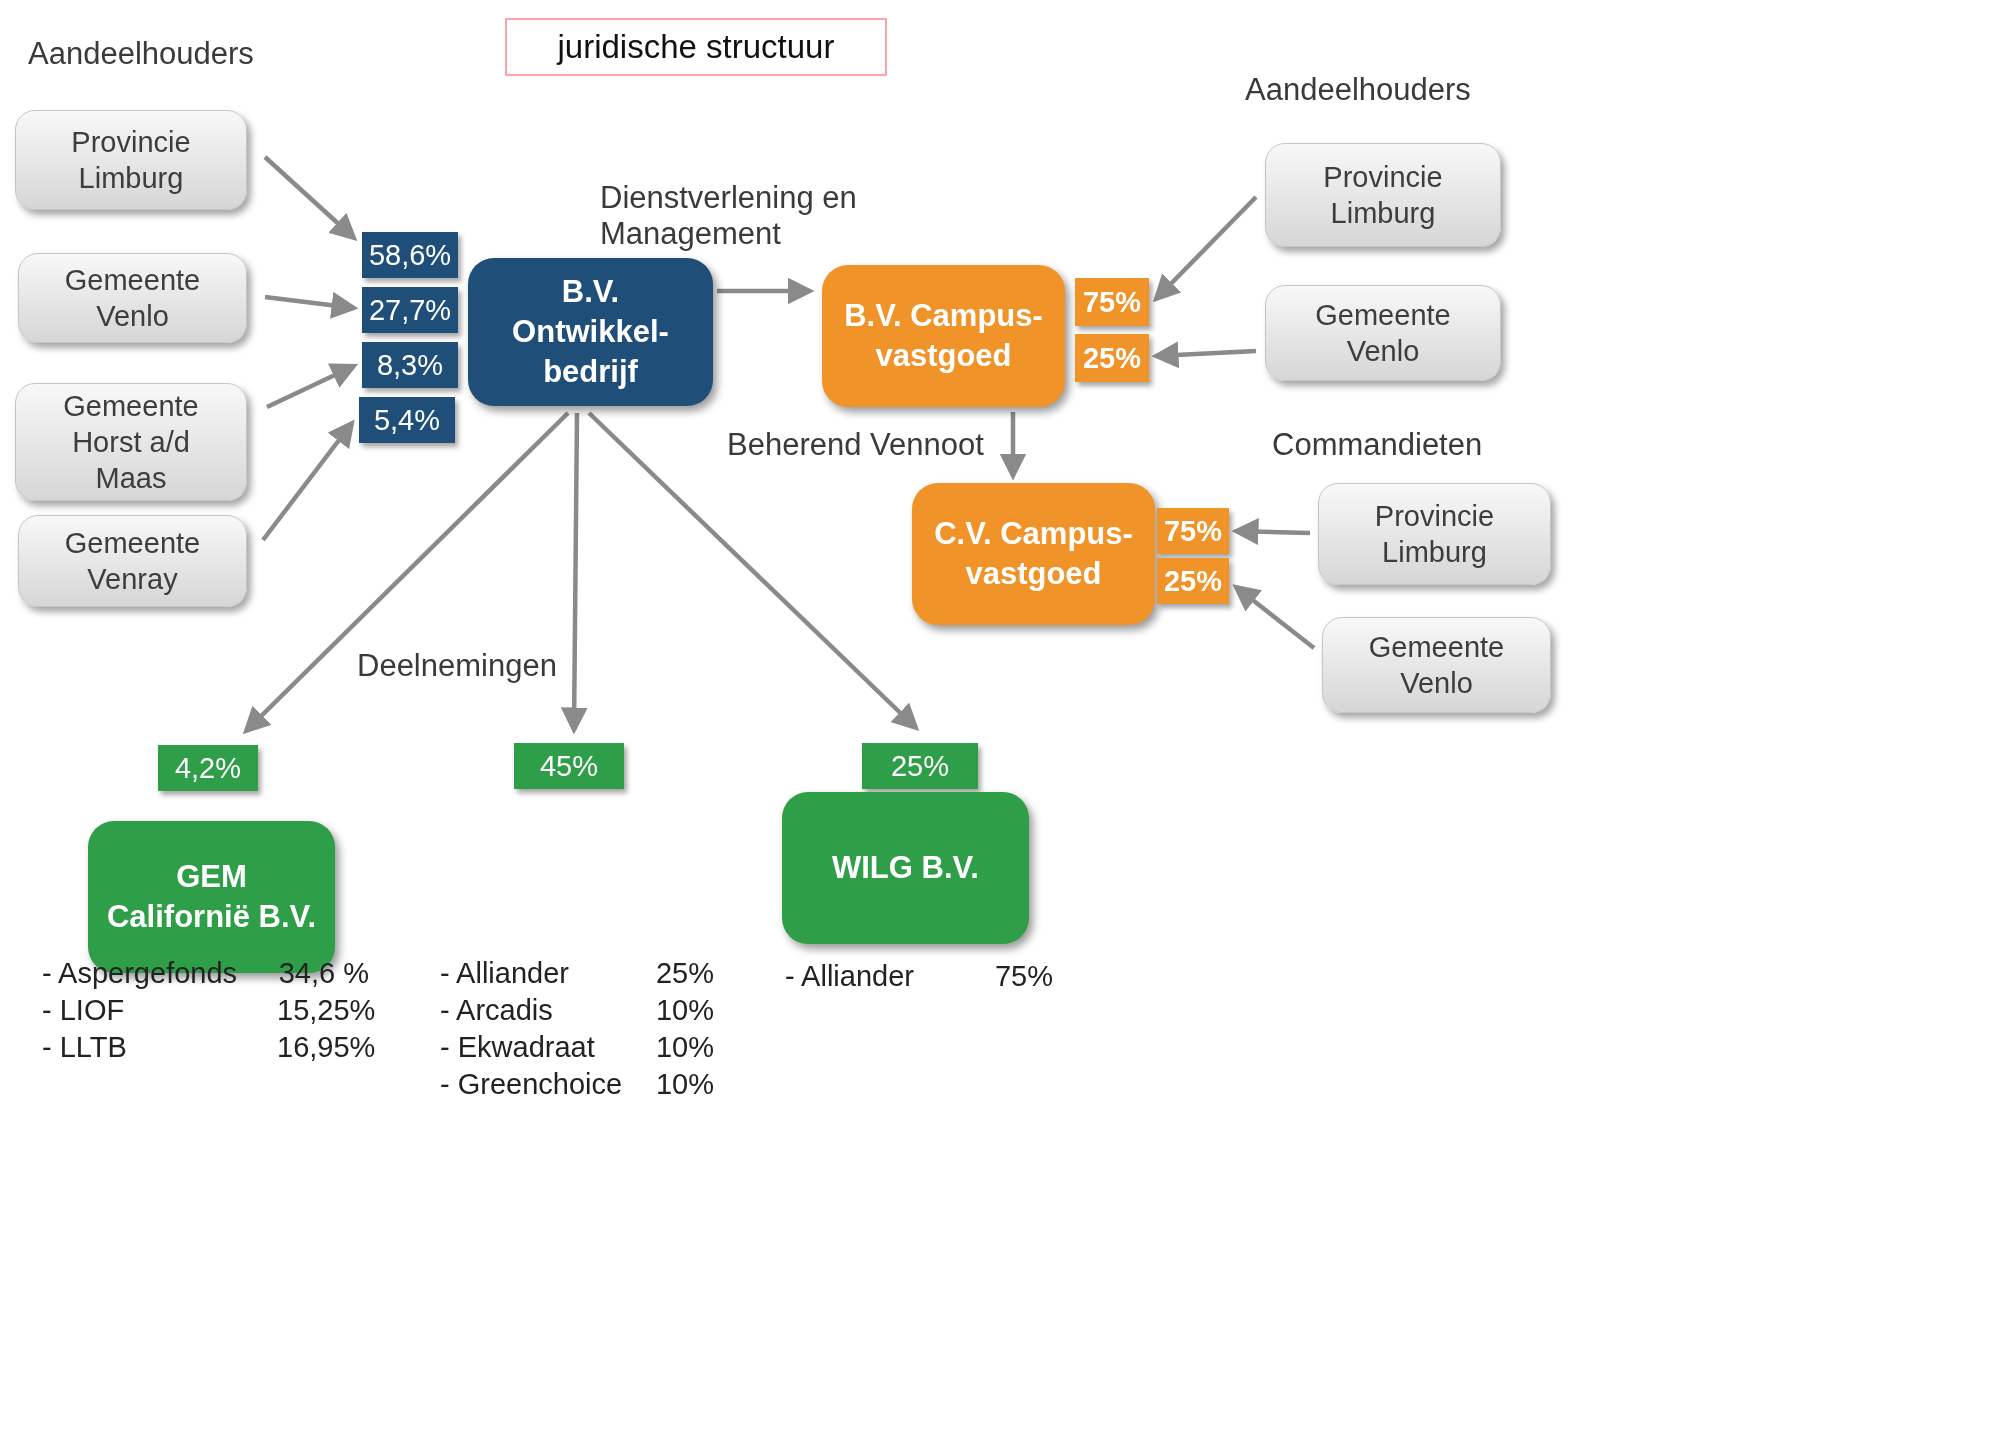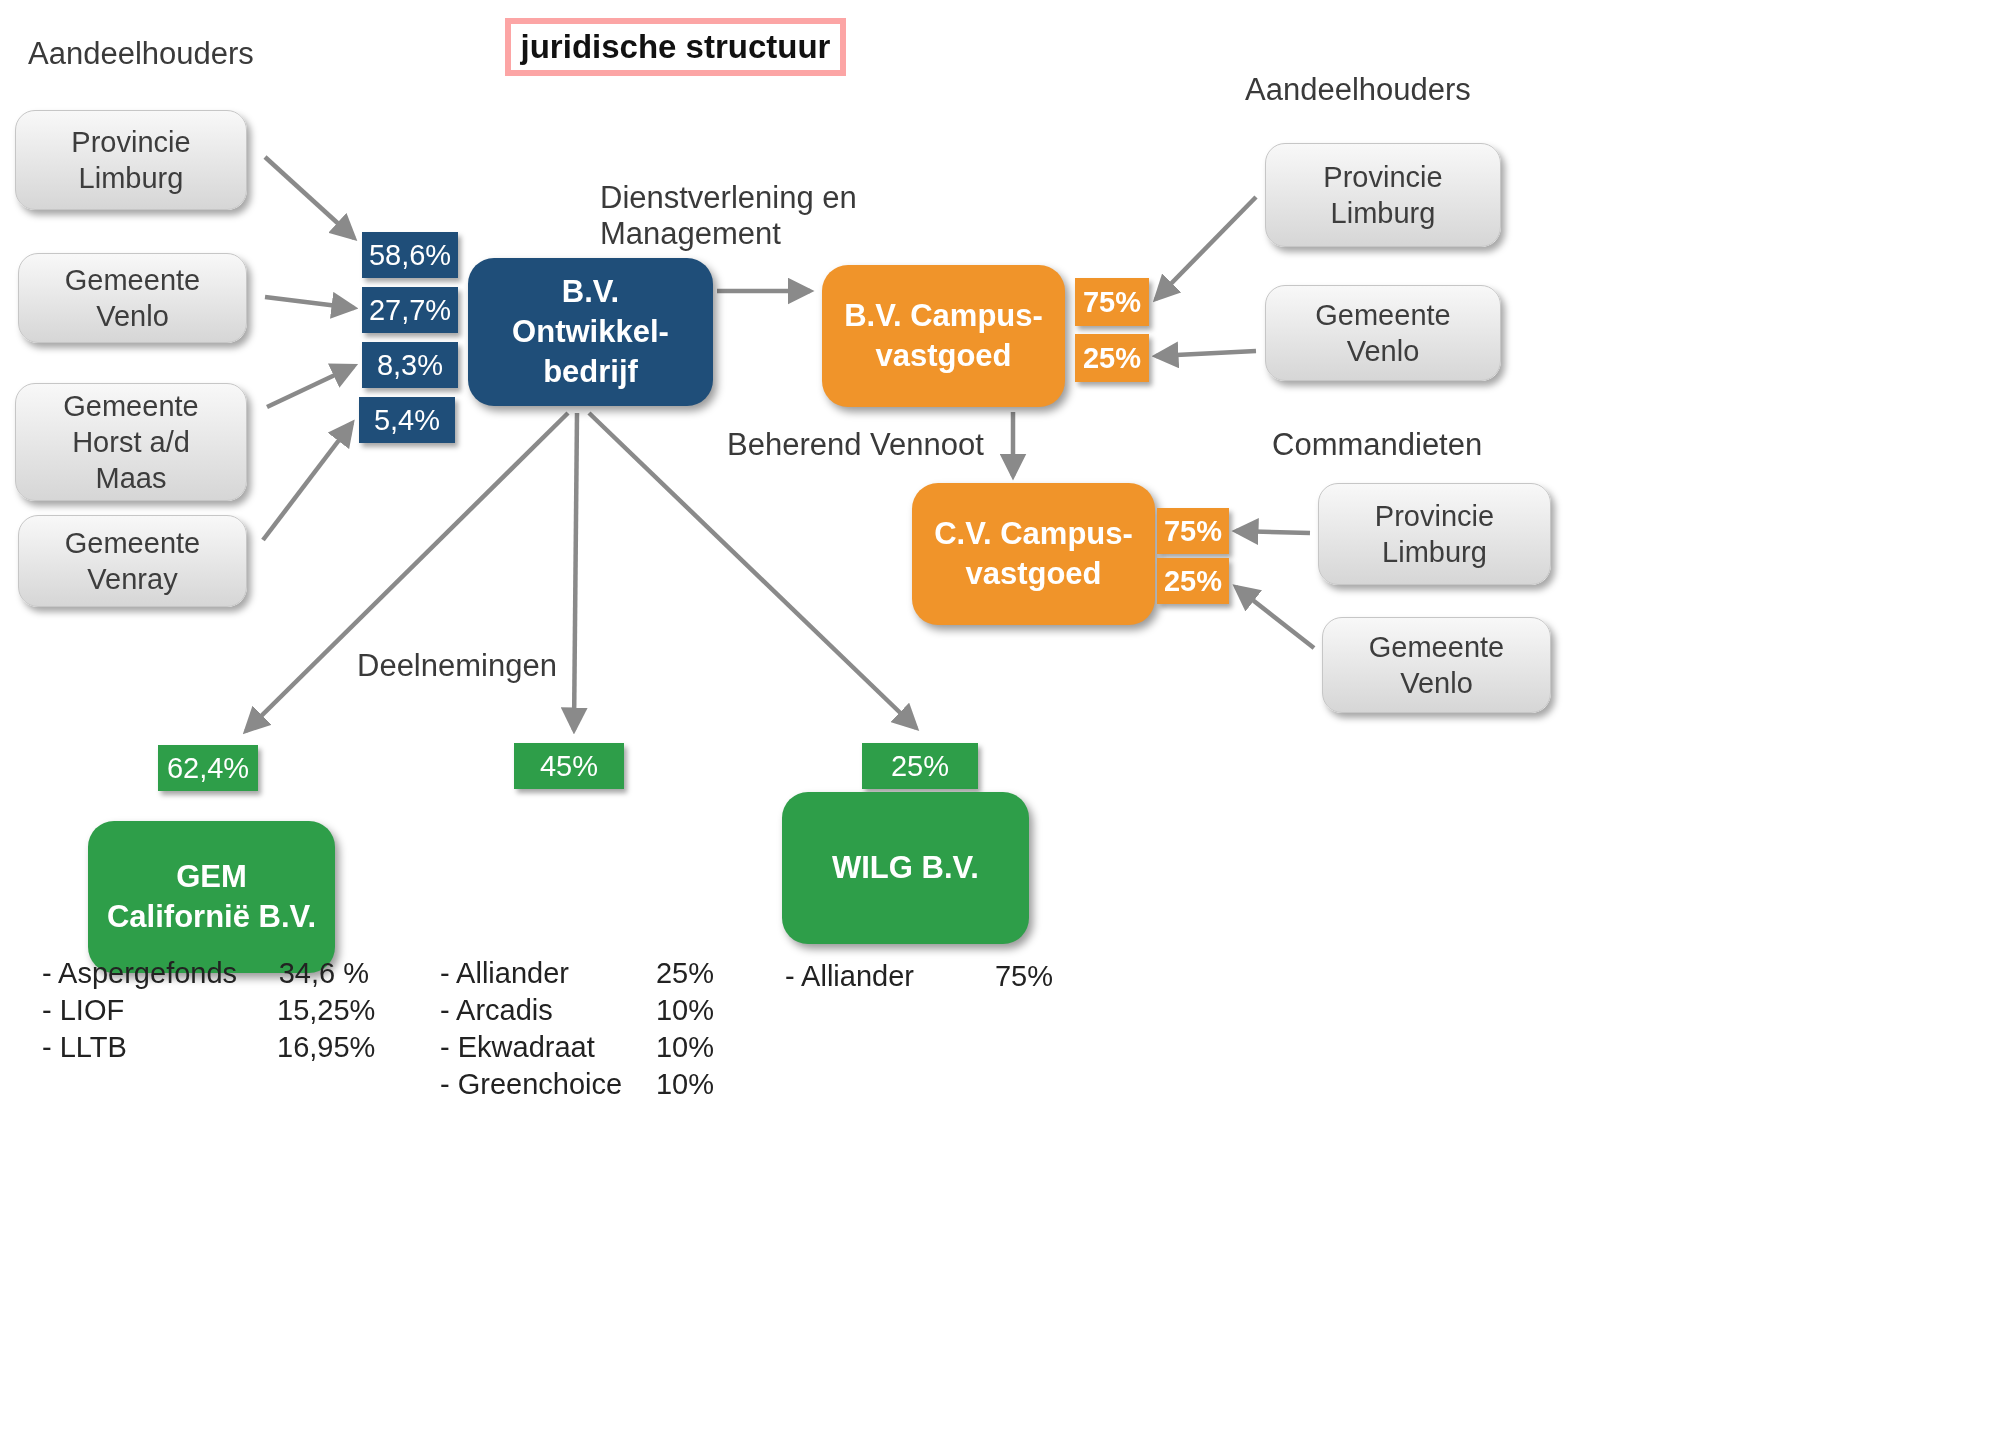--- a/index.html
+++ b/index.html
@@ -5,23 +5,23 @@
   :root{
     --blue:#1F4E79; --orange:#F0942A; --green:#2E9E49; --arrow:#8A8A8A;
   }
   *{margin:0;padding:0;box-sizing:border-box;}
   body{background:#ffffff;font-family:"Liberation Sans", sans-serif;}
   .canvas{position:relative;width:2000px;height:1442px;background:#ffffff;overflow:hidden;}
   .arrows{position:absolute;left:0;top:0;z-index:1;pointer-events:none;}
   .arrows line{stroke:var(--arrow);stroke-width:4.5;}
   .arrows marker path{fill:var(--arrow);}
 
-  .title-box{position:absolute;left:505px;top:18px;width:341px;height:58px;
-    border:6px solid #fca5a5;background:#fff;display:flex;align-items:center;justify-content:center;
-    font-size:33px;font-weight:bold;color:#111;z-index:3;}
+  .title-box{position:absolute;left:505px;top:18px;width:382px;height:58px;
+    border:2px solid #fca5a5;background:#fff;display:flex;align-items:center;justify-content:center;
+    font-size:33px;font-weight:normal;color:#111;z-index:3;}
 
   .plain-label{position:absolute;font-size:31px;color:#3a3a3a;white-space:pre-line;z-index:3;}
   .centered{}
 
   .gray-box{position:absolute;background:linear-gradient(#f8f8f8,#d6d6d6);
     border:1px solid #c6c6c6;border-radius:20px;box-shadow:4px 5px 7px rgba(0,0,0,0.35);
     display:flex;align-items:center;justify-content:center;text-align:center;
     font-size:29px;color:#3d3d3d;white-space:pre-line;line-height:1.25;z-index:2;}
 
   .big-box{position:absolute;border-radius:26px;box-shadow:4px 5px 8px rgba(0,0,0,0.4);
@@ -118,21 +118,21 @@
 
   <div class="plain-label" style="left:1272px;top:427px;">Commandieten</div>
 
   <div class="gray-box" style="left:1318px;top:483px;width:233px;height:102px;">Provincie
 Limburg</div>
   <div class="gray-box" style="left:1322px;top:617px;width:229px;height:96px;">Gemeente
 Venlo</div>
 
   <div class="plain-label" style="left:357px;top:648px;">Deelnemingen</div>
 
-  <div class="chip green" style="left:158px;top:745px;width:100px;height:46px;">62,4%</div>
+  <div class="chip green" style="left:158px;top:745px;width:100px;height:46px;">4,2%</div>
   <div class="chip green" style="left:514px;top:743px;width:110px;height:46px;">45%</div>
   <div class="chip green" style="left:862px;top:743px;width:116px;height:46px;">25%</div>
 
   <div class="big-box green" style="left:88px;top:821px;width:247px;height:152px;">GEM
 Californië B.V.</div>
   <div class="big-box green" style="left:782px;top:792px;width:247px;height:152px;">WILG B.V.</div>
 
   <div class="holders g1" style="left:42px;top:955px;">
     <div class="row">
       <span class="hname">- Aspergefonds</span>

